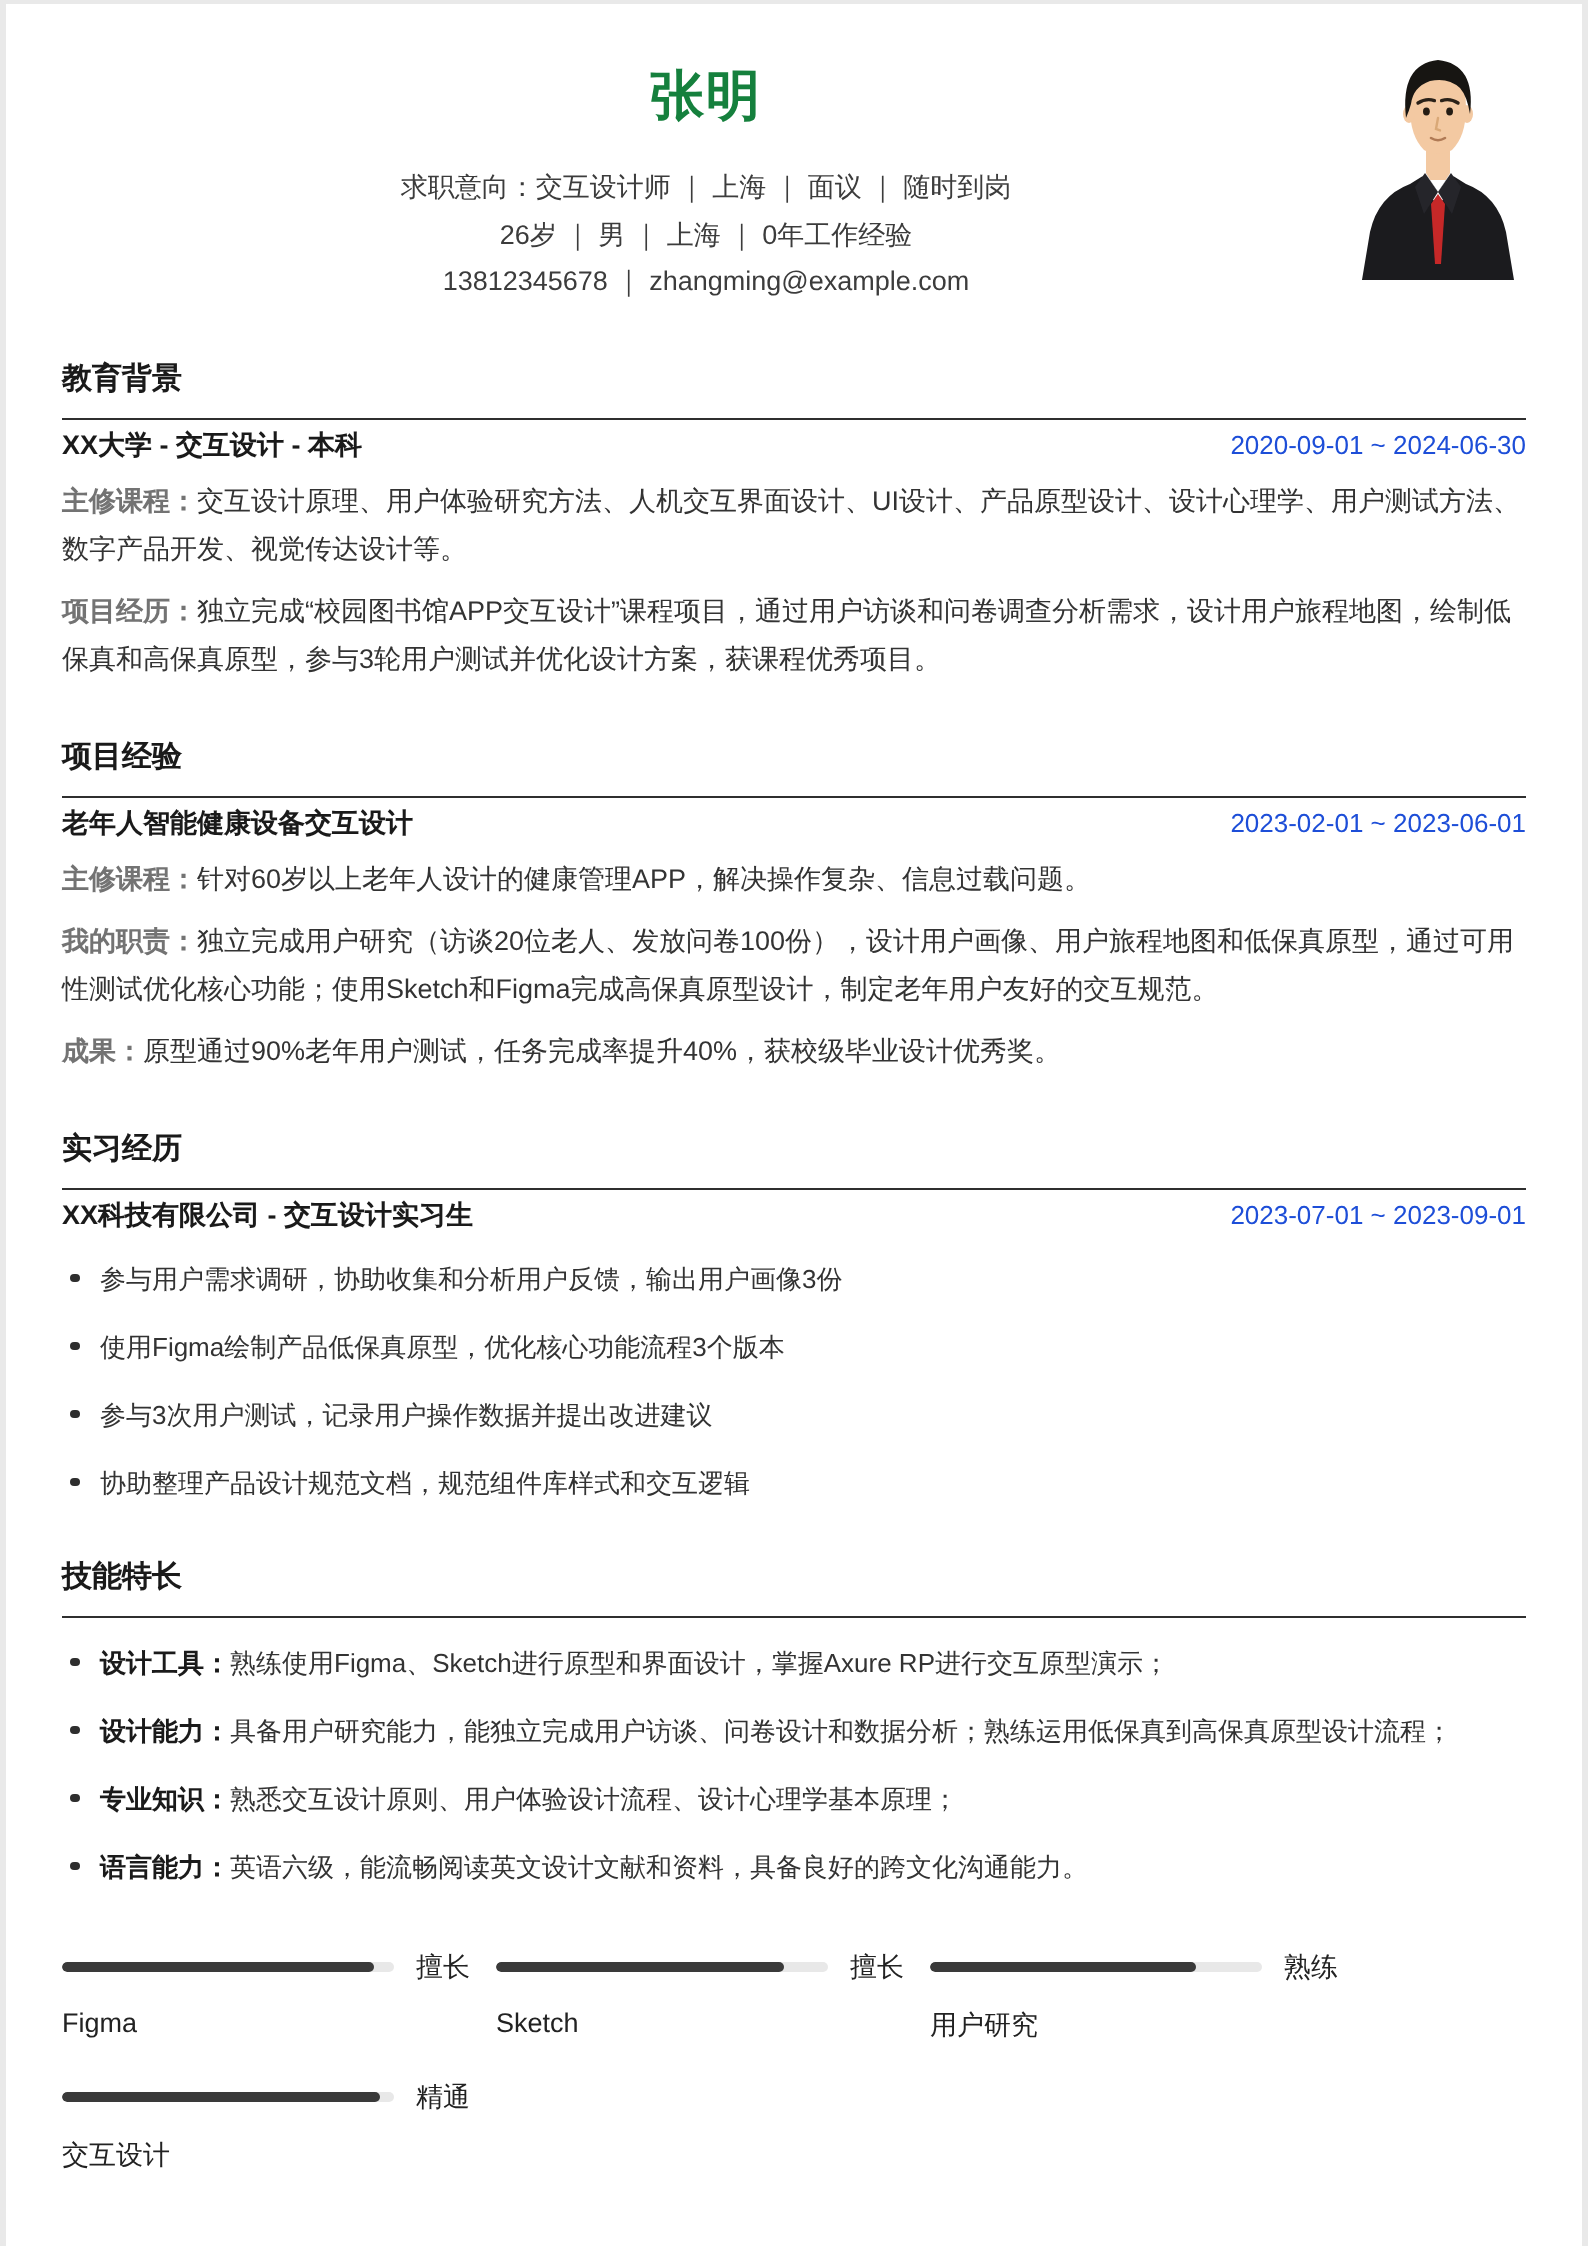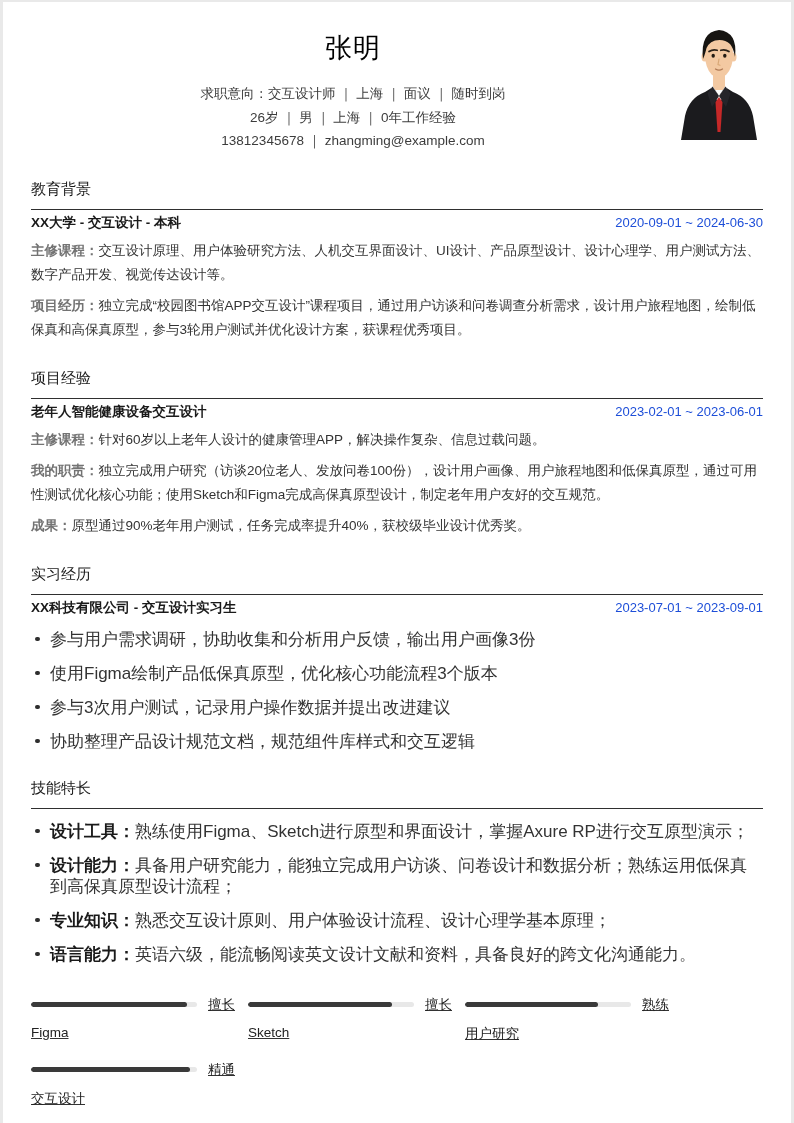--- a/index.html
+++ b/index.html
@@ -5,40 +5,40 @@
   html,body{margin:0;padding:0;background:#e9e9e9;}
   body{font-family:"Liberation Sans","DejaVu Sans",sans-serif;color:#333;}
   .page{
     width:788px;min-height:1111px;background:#ffffff;
     margin:2px 3px 10px 3px;box-sizing:border-box;
     padding:16px 28px 24px 28px;
   }
   
   .header{display:flex;align-items:flex-start;}
   .header-left{flex:1;text-align:center;padding-top:6px;}
-  .name{font-size:27px;font-weight:normal;color:#000000;margin:6px 0 16px 0;letter-spacing:1px;}
+  .name{font-size:27px;font-weight:bold;color:#15803d;margin:6px 0 16px 0;letter-spacing:1px;}
   .info-line{font-size:13.5px;color:#3c3c3c;line-height:23.5px;}
   .photo{width:88px;height:120px;flex:0 0 88px;margin-top:2px;}
   
   .section-title{
-    font-size:15px;font-weight:normal;color:#1a1a1a;
+    font-size:15px;font-weight:bold;color:#1a1a1a;
     margin:27px 0 0 0;padding-bottom:10px;border-bottom:1.5px solid #2f2f2f;
   }
   .entry-head{display:flex;justify-content:space-between;align-items:baseline;margin-top:4px;}
   .entry-title{font-size:13.5px;font-weight:bold;color:#1a1a1a;}
   .entry-date{font-size:13px;color:#1d4ed8;}
   .para{font-size:13.5px;line-height:24px;color:#333;margin:7px 0 0 0;}
   .para .lbl{font-weight:bold;color:#737373;}
   
   .bullets{margin:12px 0 0 0;padding:0;list-style:none;}
-  .bullets li{position:relative;padding-left:19px;font-size:17px;line-height:21px;margin-bottom:13px;color:#333;}
+  .bullets li{position:relative;padding-left:19px;font-size:13px;line-height:21px;margin-bottom:13px;color:#333;}
   .dot{position:absolute;left:4px;top:8px;width:4.5px;height:4.5px;border-radius:50%;background:#2e2e2e;}
   .bullets .lbl{font-weight:bold;color:#1a1a1a;}
   
-  .skill-grid{display:flex;flex-wrap:wrap;margin-top:33px;text-decoration:underline;}
+  .skill-grid{display:flex;flex-wrap:wrap;margin-top:33px;}
   .skill{width:217px;margin-bottom:20px;}
   .skill-row{display:flex;align-items:center;height:14px;}
   .bar{width:166px;height:5px;background:#e8e8e8;border-radius:3px;overflow:hidden;}
   .fill{height:100%;background:#3a3a3a;border-radius:3px;}
   .level{font-size:13.5px;color:#222;margin-left:11px;}
   .skill-name{font-size:13.5px;color:#222;margin-top:13px;}
 </style>
 </head>
 <body>
 

